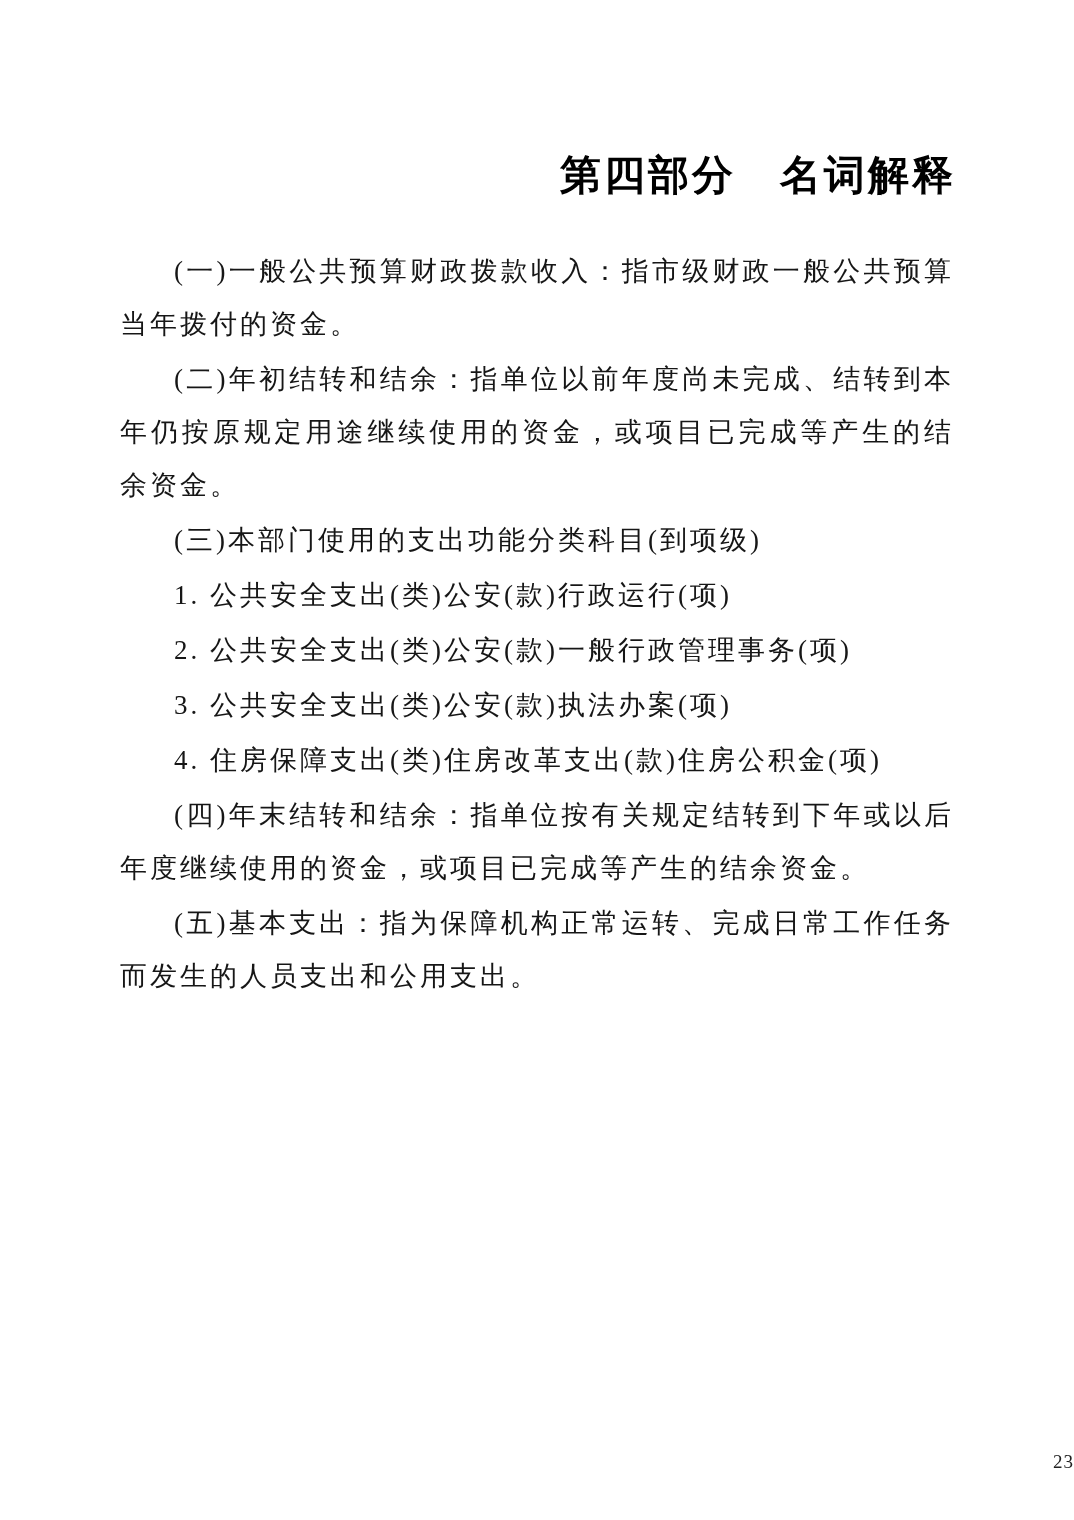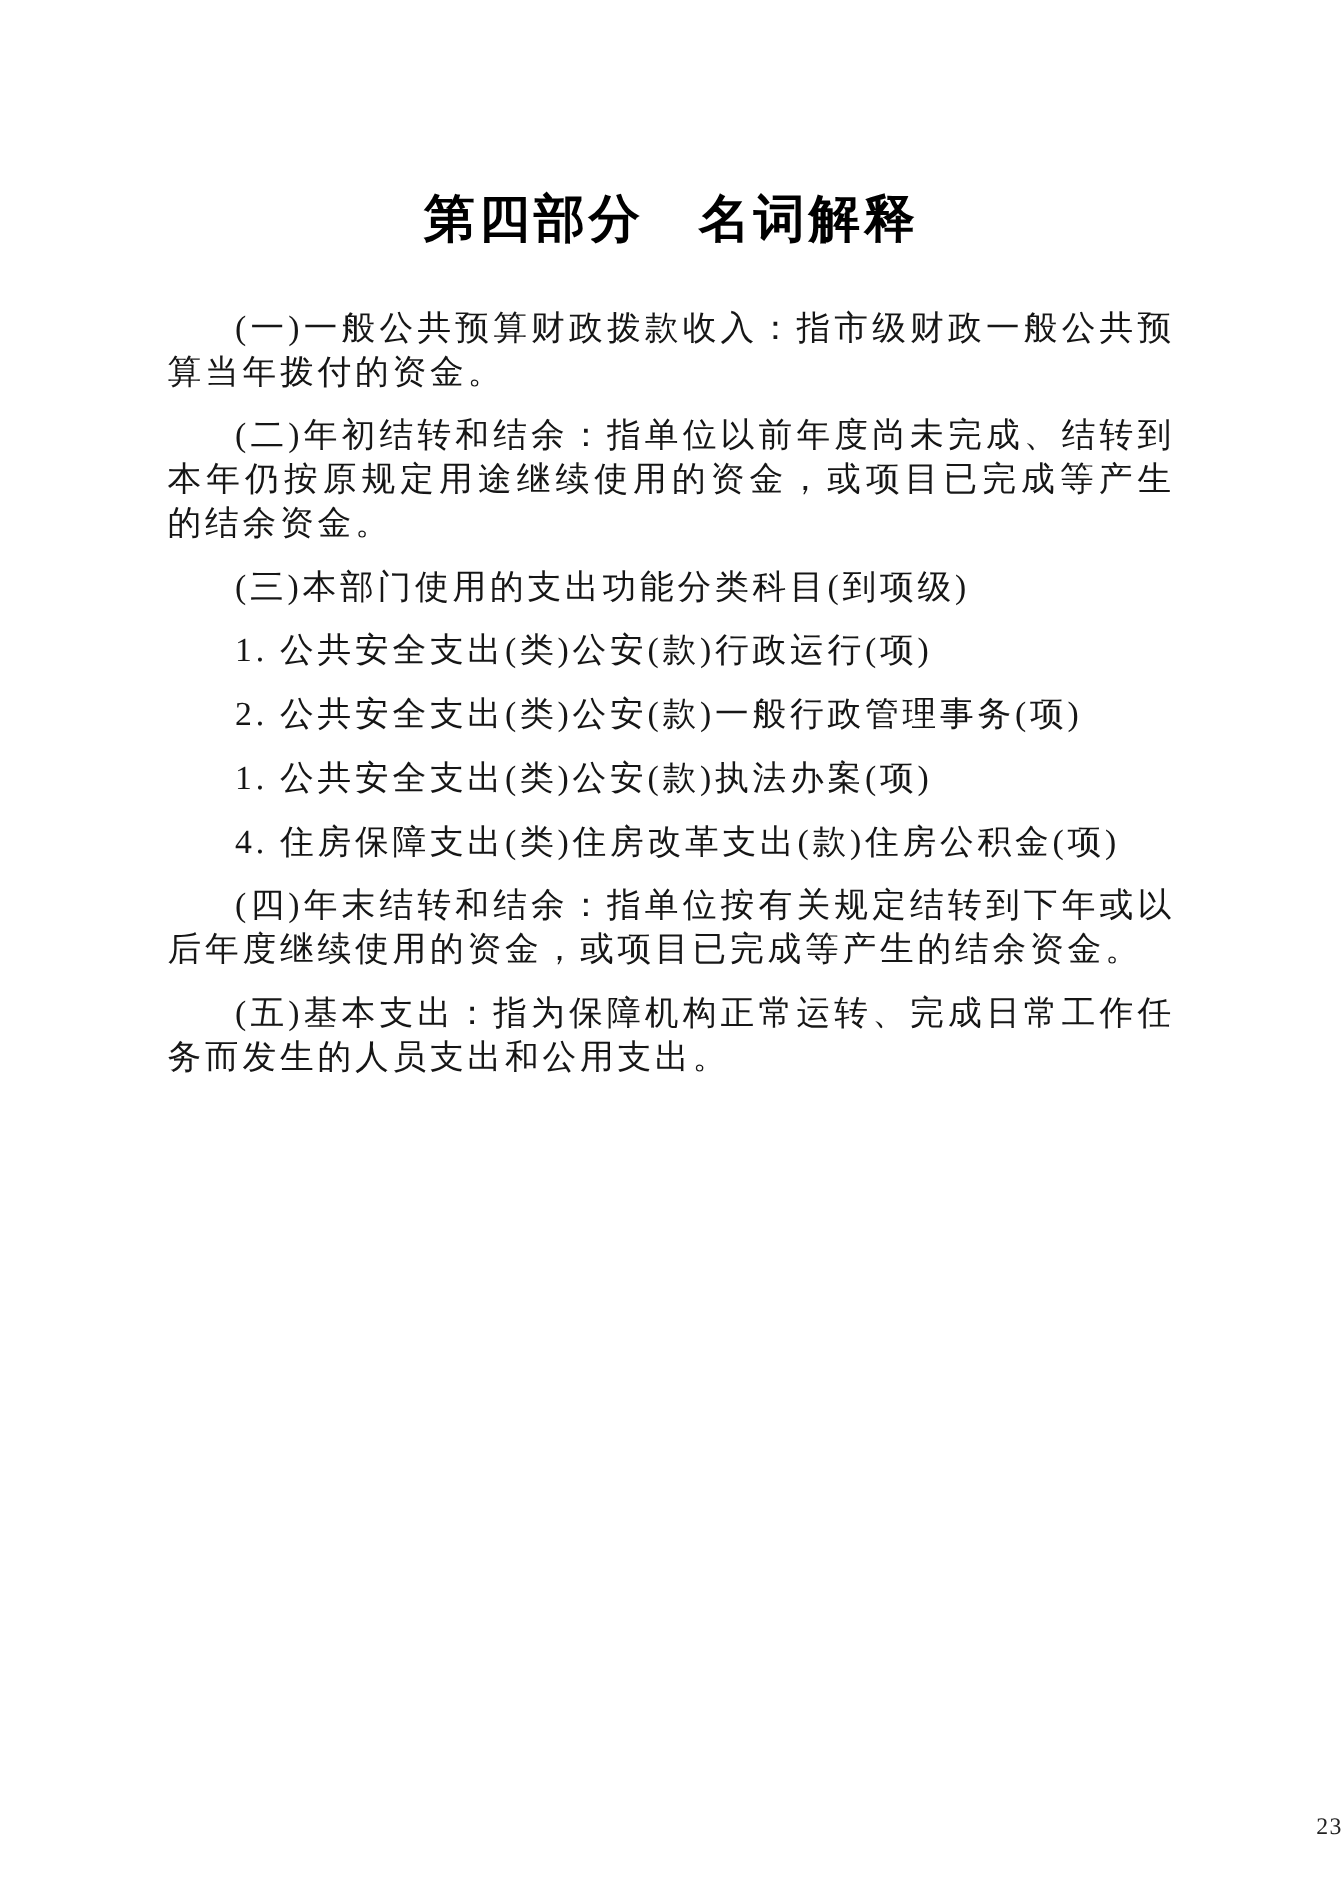--- a/index.html
+++ b/index.html
@@ -21,28 +21,28 @@
     left: 118px;
     top: 150px;
     width: 838px;
   }
   .title {
     font-family: "DejaVu Sans", "Liberation Sans", sans-serif;
     font-weight: bold;
     font-size: 41px;
     line-height: 50px;
     letter-spacing: 3px;
-    text-align: center;
+    text-align: right;
     color: #000000;
     margin: 0 0 45px 0;
   }
   .para {
-    margin: 16px;
+    margin: 2px;
     font-size: 27px;
-    line-height: 35px;
+    line-height: 53px;
     letter-spacing: 3px;
     text-align: justify;
     text-justify: inter-character;
     text-indent: 54px;
     word-break: break-all;
   }
   .page-number {
     position: absolute;
     bottom: 47px;
     left: 0;
@@ -57,19 +57,19 @@
 <body>
 
 <div class="page">
   <div class="content">
     <h1 class="title">第四部分　名词解释</h1>
     <p class="para">(一)一般公共预算财政拨款收入：指市级财政一般公共预算当年拨付的资金。</p>
     <p class="para">(二)年初结转和结余：指单位以前年度尚未完成、结转到本年仍按原规定用途继续使用的资金，或项目已完成等产生的结余资金。</p>
     <p class="para">(三)本部门使用的支出功能分类科目(到项级)</p>
     <p class="para">1. 公共安全支出(类)公安(款)行政运行(项)</p>
     <p class="para">2. 公共安全支出(类)公安(款)一般行政管理事务(项)</p>
-    <p class="para">1. 公共安全支出(类)公安(款)执法办案(项)</p>
+    <p class="para">3. 公共安全支出(类)公安(款)执法办案(项)</p>
     <p class="para">4. 住房保障支出(类)住房改革支出(款)住房公积金(项)</p>
     <p class="para">(四)年末结转和结余：指单位按有关规定结转到下年或以后年度继续使用的资金，或项目已完成等产生的结余资金。</p>
     <p class="para">(五)基本支出：指为保障机构正常运转、完成日常工作任务而发生的人员支出和公用支出。</p>
   </div>
   <div class="page-number">23</div>
 </div>
 
 </body></html>

